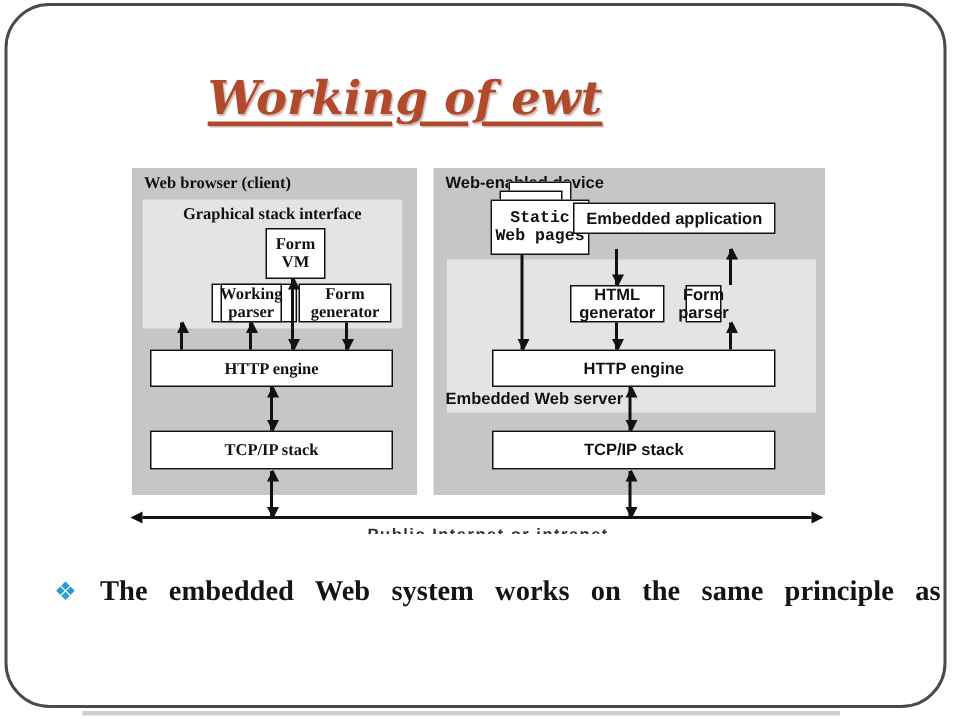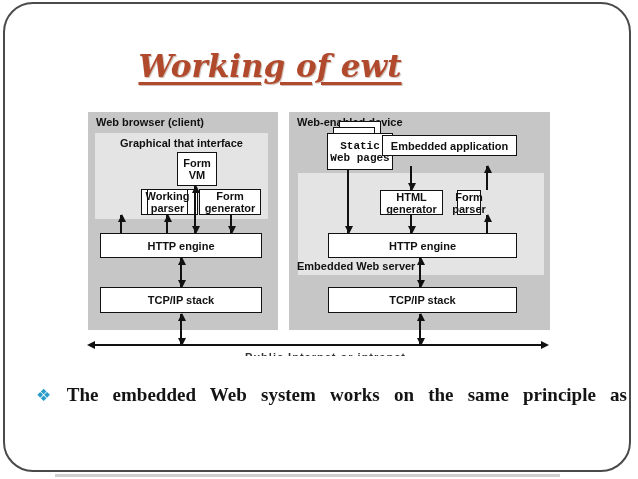--- a/index.html
+++ b/index.html
@@ -57,25 +57,25 @@
 </style>
 </head>
 <body>
 
 <div id="slide">
   <div class="frame"></div>
   <div class="frame-shadow"></div>
 
   <div class="title">Working of ewt</div>
 
-  <div class="panel" style="left:88px;top:112px;width:190px;height:218px;">
+  <div class="panel" style="left:88px;top:112px;width:190px;height:218px;font-family:Liberation Serif, serif;">
     <div class="panel-title">Web browser (client)</div>
 
     <div class="inner" style="left:7px;top:21px;width:173px;height:86px;">
-      <div class="gui-caption">Graphical that interface</div>
+      <div class="gui-caption">Graphical stack interface</div>
     </div>
 
     <div class="dbox" style="left:89px;top:40px;width:40px;height:34px;">Form VM</div>
     <div class="dbox" style="left:12px;top:77px;width:57px;height:26px;margin-left:41px;">HTML parser</div>
     <div class="dbox" style="left:59px;top:77px;width:41px;height:26px;">Working parser</div>
     <div class="dbox" style="left:111px;top:77px;width:62px;height:26px;">Form generator</div>
     <div class="dbox" style="left:12px;top:121px;width:162px;height:25px;">HTTP engine</div>
     <div class="dbox" style="left:12px;top:175px;width:162px;height:26px;">TCP/IP stack</div>
 
     <div class="varrow ht" style="left:32px;top:103px;height:18px;"></div>

